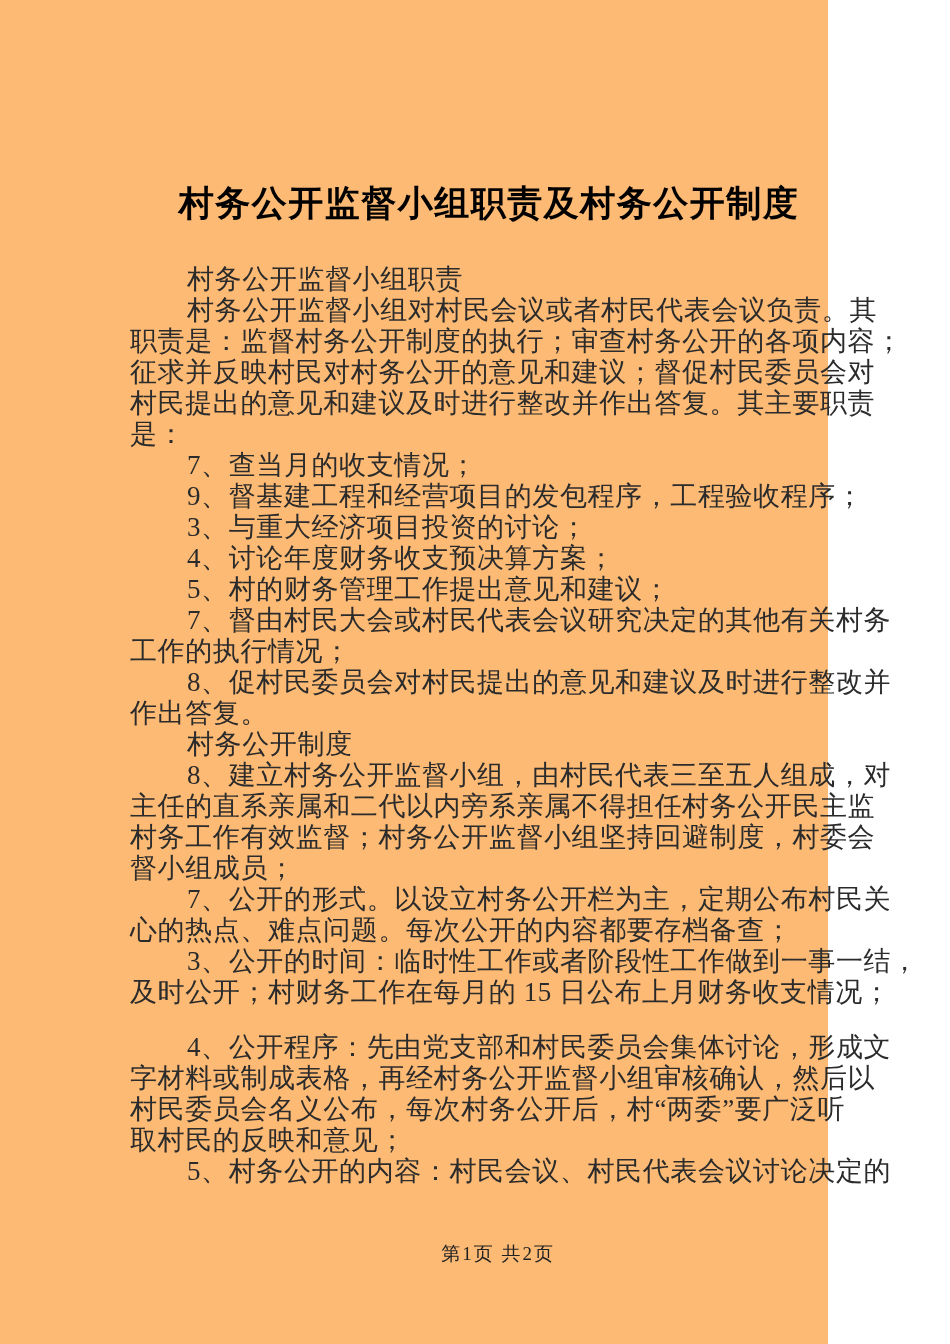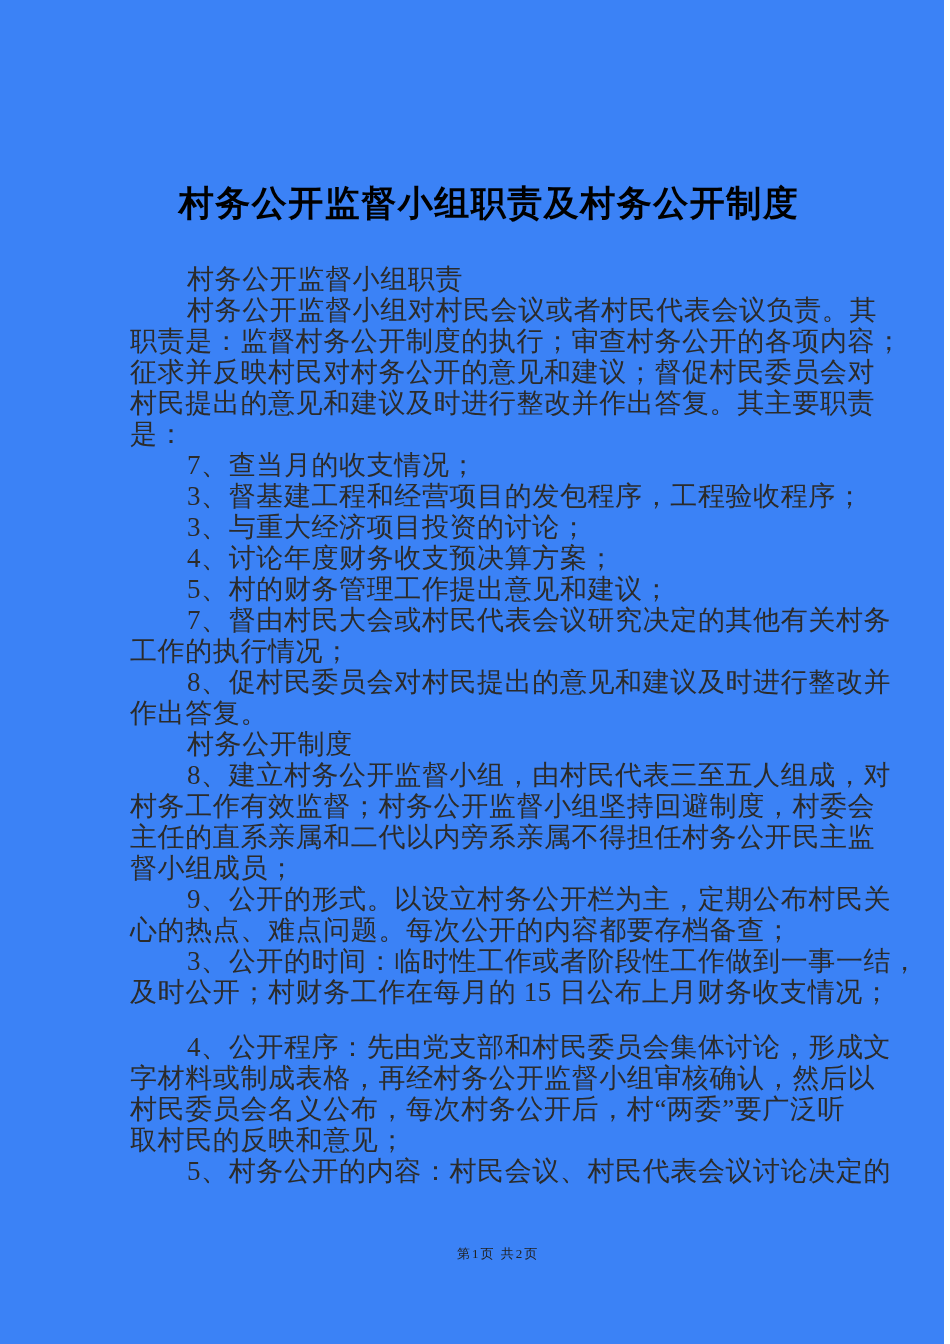--- a/index.html
+++ b/index.html
@@ -10,23 +10,23 @@
   body {
     width: 950px;
     height: 1344px;
     position: relative;
     font-family: "Liberation Serif", "DejaVu Serif", serif;
     overflow: hidden;
   }
   .page {
     position: absolute;
     top: 0; left: 0;
-    width: 944px;
+    width: 828px;
     height: 1344px;
-    background: #3b82f6;
+    background: #fdba74;
   }
   .title {
     position: absolute;
     top: 183px;
     left: 130px;
     width: 718px;
     margin: 0;
     text-align: center;
     font-size: 35px;
     line-height: 42px;
@@ -58,54 +58,54 @@
     height: 24px;
   }
   .footer {
     position: absolute;
     top: 1241px;
     left: 0;
     width: 950px;
     box-sizing: border-box;
     padding-left: 46px;
     text-align: center;
-    font-size: 13px;
+    font-size: 19px;
     line-height: 26px;
     color: #222222;
     letter-spacing: 2px;
   }
 </style>
 </head>
 <body>
 
 <div class="page">
   <h1 class="title">村务公开监督小组职责及村务公开制度</h1>
 
   <div class="body-text" id="body-lines">
       <div class="line indent">村务公开监督小组职责</div>
       <div class="line indent">村务公开监督小组对村民会议或者村民代表会议负责。其</div>
       <div class="line">职责是：监督村务公开制度的执行；审查村务公开的各项内容；</div>
       <div class="line">征求并反映村民对村务公开的意见和建议；督促村民委员会对</div>
       <div class="line">村民提出的意见和建议及时进行整改并作出答复。其主要职责</div>
       <div class="line">是：</div>
       <div class="line indent">7、查当月的收支情况；</div>
-      <div class="line indent">3、督基建工程和经营项目的发包程序，工程验收程序；</div>
+      <div class="line indent">9、督基建工程和经营项目的发包程序，工程验收程序；</div>
       <div class="line indent">3、与重大经济项目投资的讨论；</div>
       <div class="line indent">4、讨论年度财务收支预决算方案；</div>
       <div class="line indent">5、村的财务管理工作提出意见和建议；</div>
       <div class="line indent">7、督由村民大会或村民代表会议研究决定的其他有关村务</div>
       <div class="line">工作的执行情况；</div>
       <div class="line indent">8、促村民委员会对村民提出的意见和建议及时进行整改并</div>
       <div class="line">作出答复。</div>
       <div class="line indent">村务公开制度</div>
       <div class="line indent">8、建立村务公开监督小组，由村民代表三至五人组成，对</div>
+      <div class="line">主任的直系亲属和二代以内旁系亲属不得担任村务公开民主监</div>
       <div class="line">村务工作有效监督；村务公开监督小组坚持回避制度，村委会</div>
-      <div class="line">主任的直系亲属和二代以内旁系亲属不得担任村务公开民主监</div>
       <div class="line">督小组成员；</div>
-      <div class="line indent">9、公开的形式。以设立村务公开栏为主，定期公布村民关</div>
+      <div class="line indent">7、公开的形式。以设立村务公开栏为主，定期公布村民关</div>
       <div class="line">心的热点、难点问题。每次公开的内容都要存档备查；</div>
       <div class="line indent">3、公开的时间：临时性工作或者阶段性工作做到一事一结，</div>
       <div class="line">及时公开；村财务工作在每月的 15 日公布上月财务收支情况；</div>
       <div class="spacer"></div>
       <div class="line indent">4、公开程序：先由党支部和村民委员会集体讨论，形成文</div>
       <div class="line">字材料或制成表格，再经村务公开监督小组审核确认，然后以</div>
       <div class="line">村民委员会名义公布，每次村务公开后，村“两委”要广泛听</div>
       <div class="line">取村民的反映和意见；</div>
       <div class="line indent">5、村务公开的内容：村民会议、村民代表会议讨论决定的</div>
     </div>

